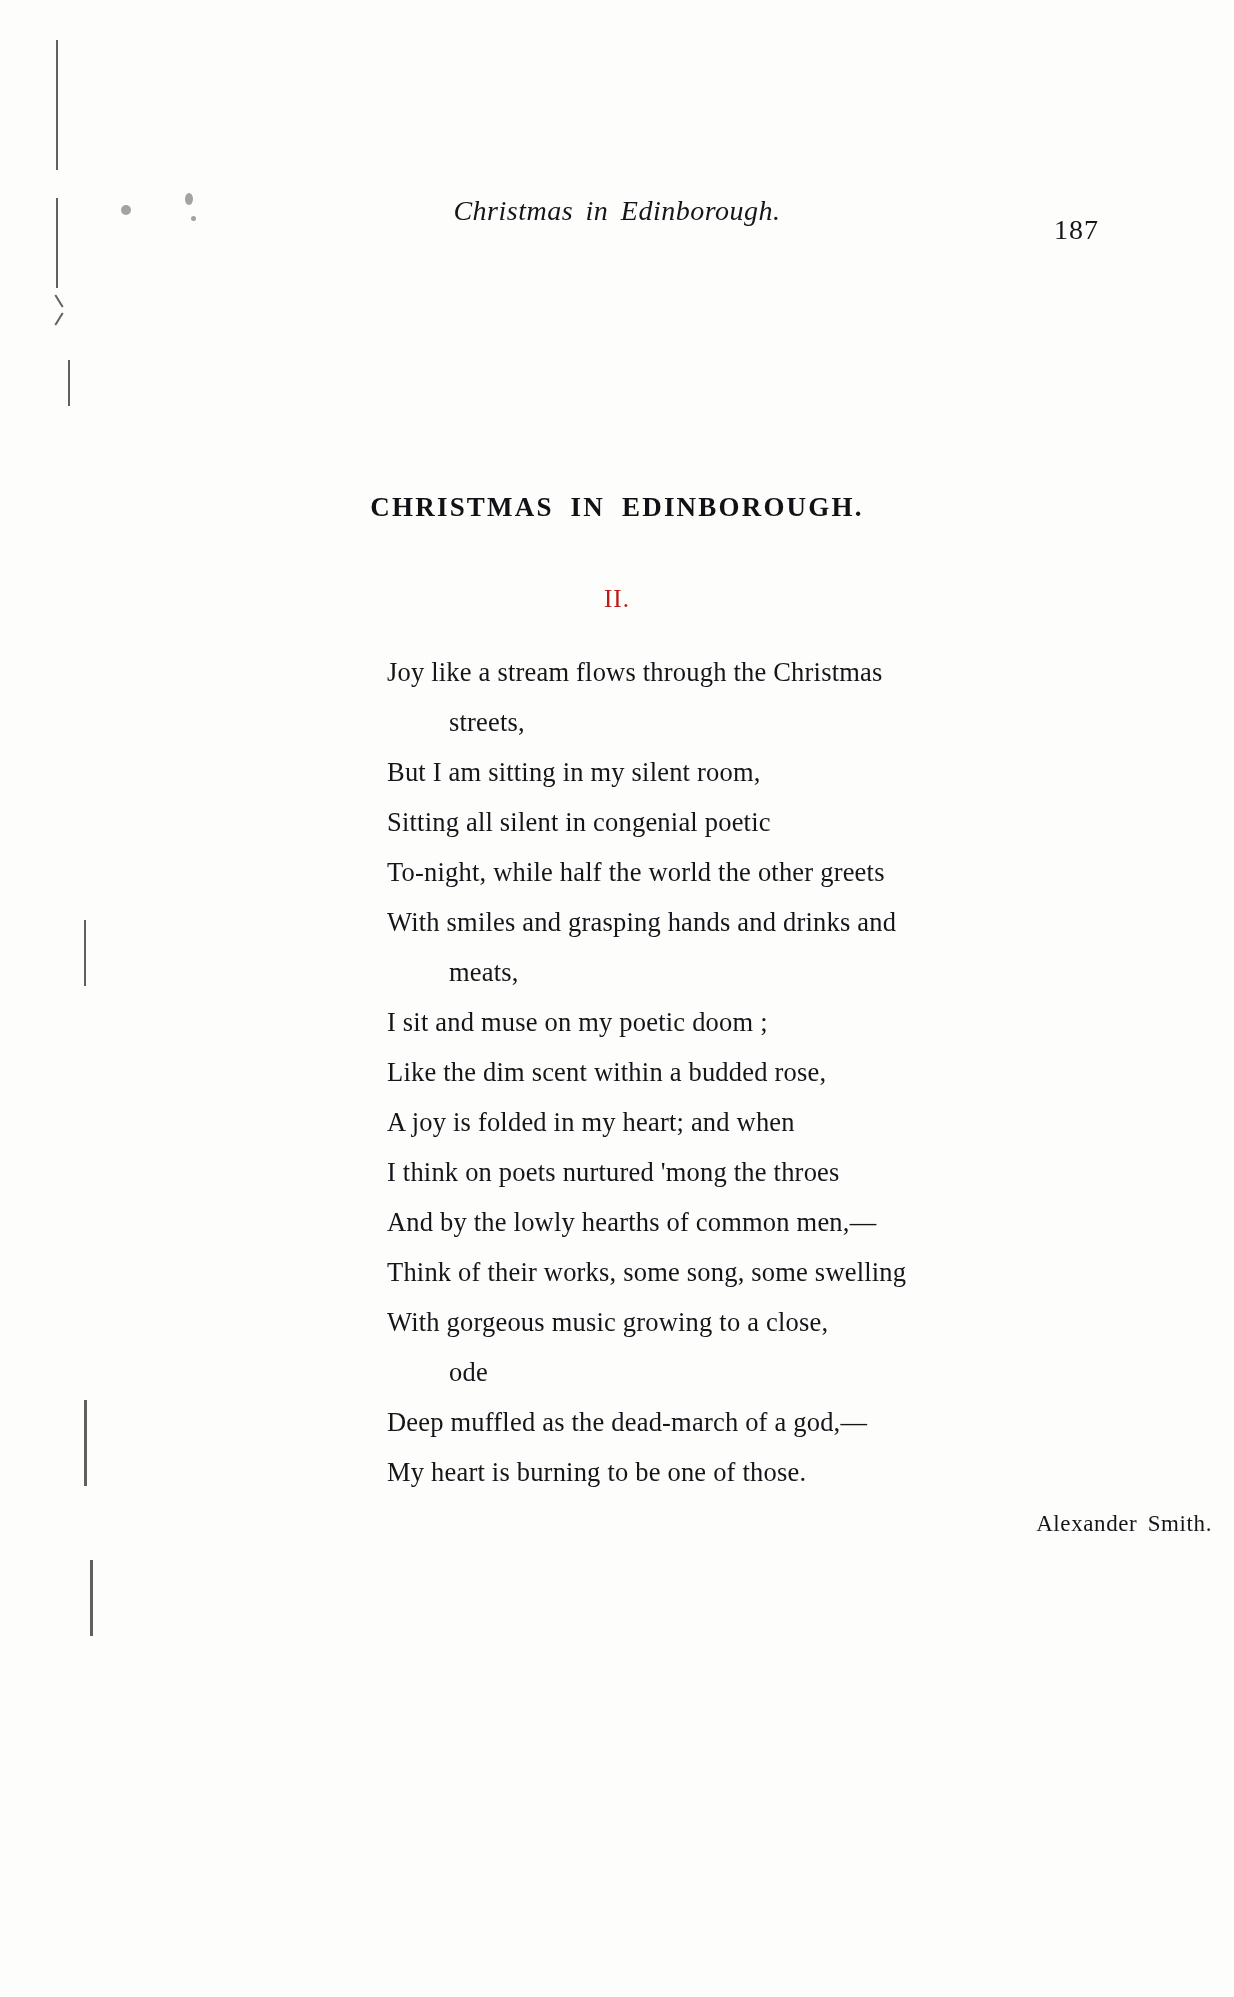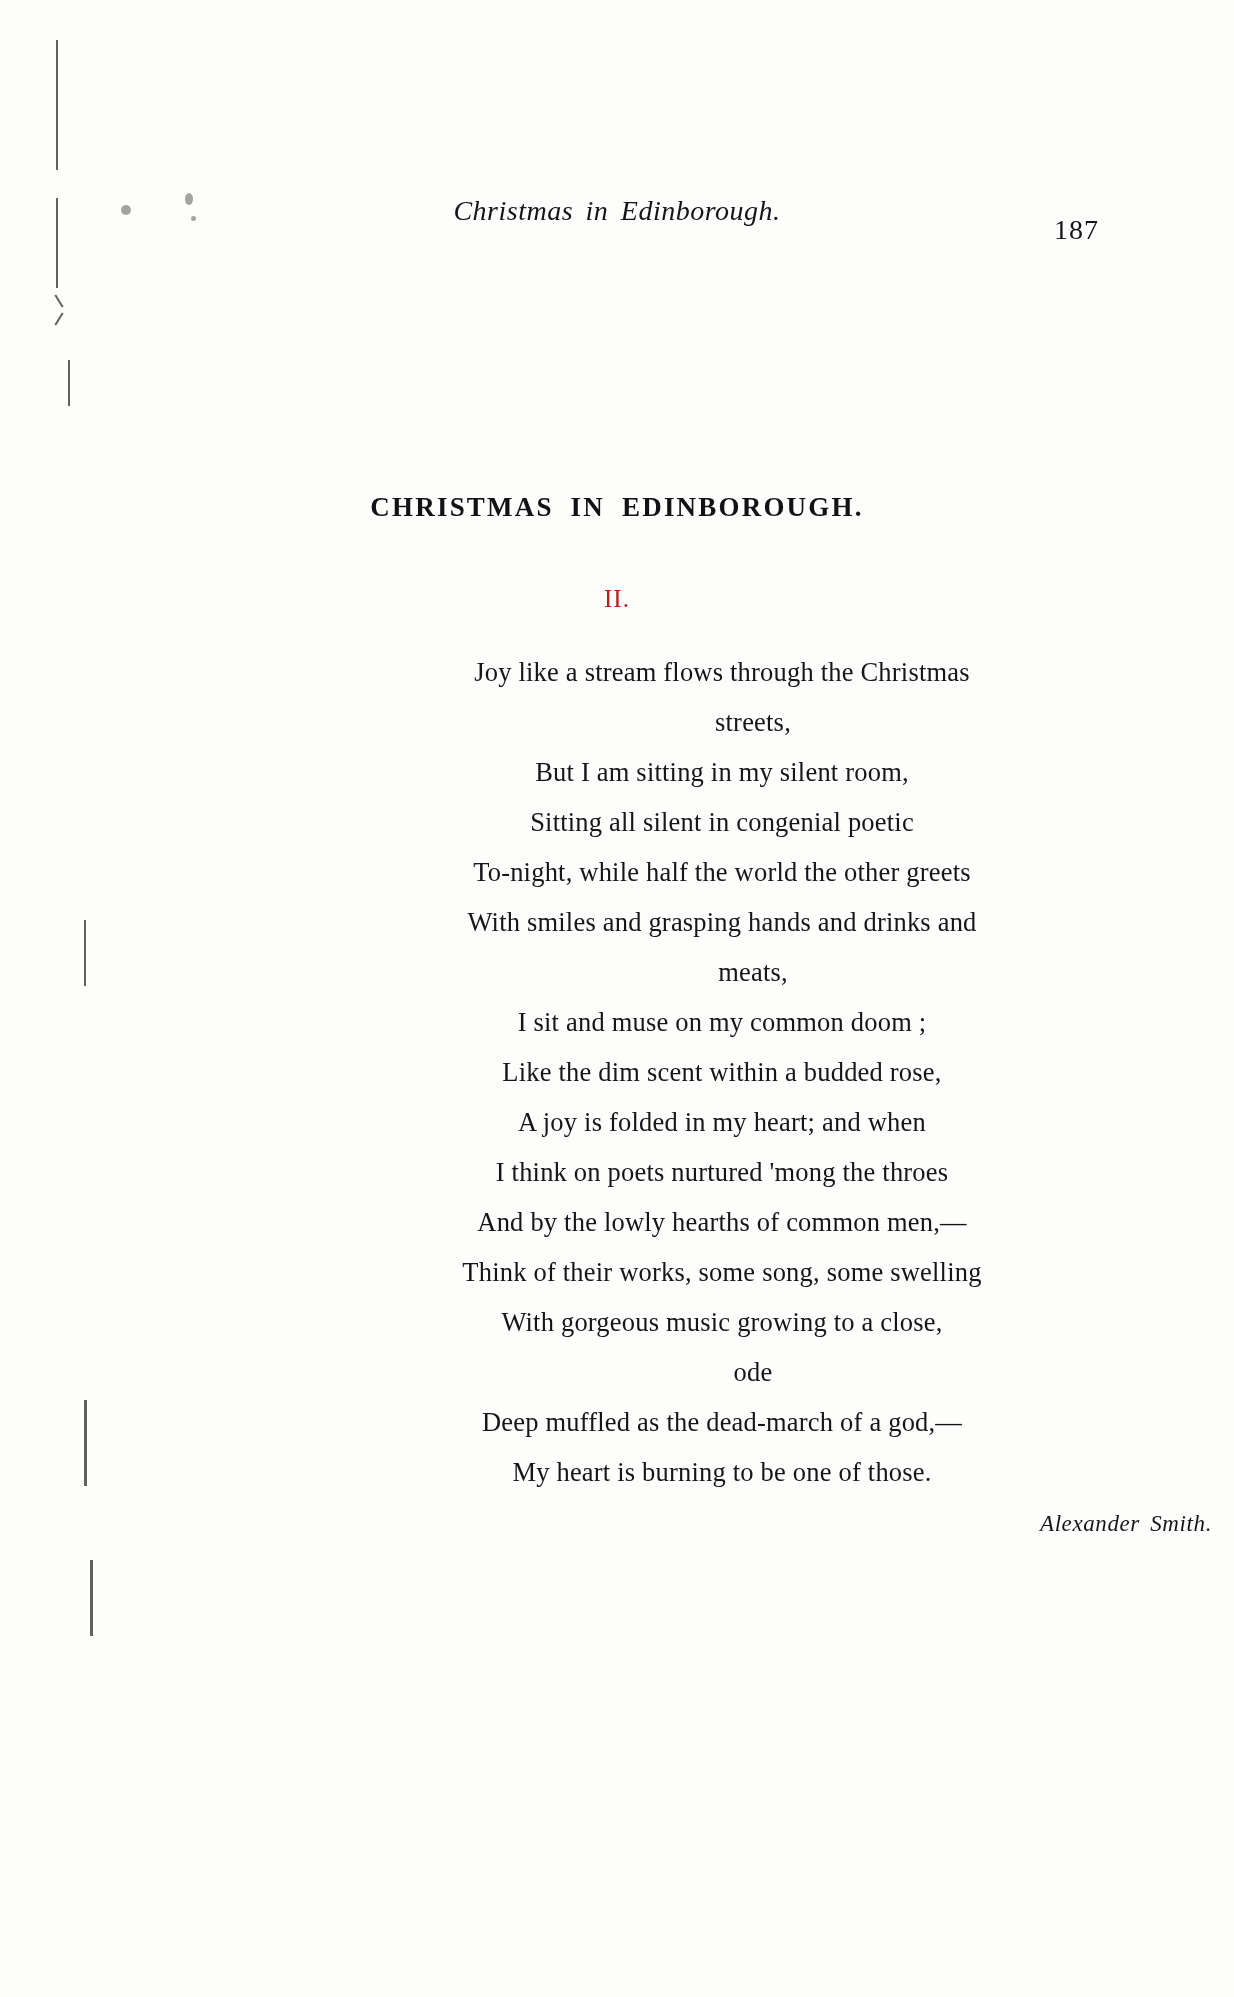--- a/index.html
+++ b/index.html
@@ -71,37 +71,35 @@
     font-size: 25px;
     letter-spacing: 1px;
     margin: 0 0 34px 0;
     color: #b91c1c;
   }
   .poem-body {
     margin: 0 auto;
     width: 880px;
     padding-left: 210px;
     box-sizing: border-box;
-    text-align: center;
   }
   .line {
     font-size: 26.5px;
     line-height: 50px;
     white-space: nowrap;
     color: #15161a;
     letter-spacing: 0.2px;
   }
   .line.indent {
     padding-left: 62px;
   }
   .attribution {
     margin-top: 14px;
     padding-right: 22px;
     text-align: right;
-    font-style: italic;
     font-size: 23px;
     letter-spacing: 0.6px;
     word-spacing: 4px;
     color: #15161a;
   }
 
   
   .edge-marks {
     position: absolute;
     left: 0;
@@ -150,21 +148,21 @@
     <h1 class="poem-title">CHRISTMAS IN EDINBOROUGH.</h1>
     <div class="poem-section">II.</div>
     <div class="poem-body" id="poem-body">
         <div class="line">Joy like a stream flows through the Christmas</div>
         <div class="line indent">streets,</div>
         <div class="line">But I am sitting in my silent room,</div>
         <div class="line">Sitting all silent in congenial poetic</div>
         <div class="line">To-night, while half the world the other greets</div>
         <div class="line">With smiles and grasping hands and drinks and</div>
         <div class="line indent">meats,</div>
-        <div class="line">I sit and muse on my common doom ;</div>
+        <div class="line">I sit and muse on my poetic doom ;</div>
         <div class="line">Like the dim scent within a budded rose,</div>
         <div class="line">A joy is folded in my heart; and when</div>
         <div class="line">I think on poets nurtured 'mong the throes</div>
         <div class="line">And by the lowly hearths of common men,—</div>
         <div class="line">Think of their works, some song, some swelling</div>
         <div class="line">With gorgeous music growing to a close,</div>
         <div class="line indent">ode</div>
         <div class="line">Deep muffled as the dead-march of a god,—</div>
         <div class="line">My heart is burning to be one of those.</div>
       </div>

